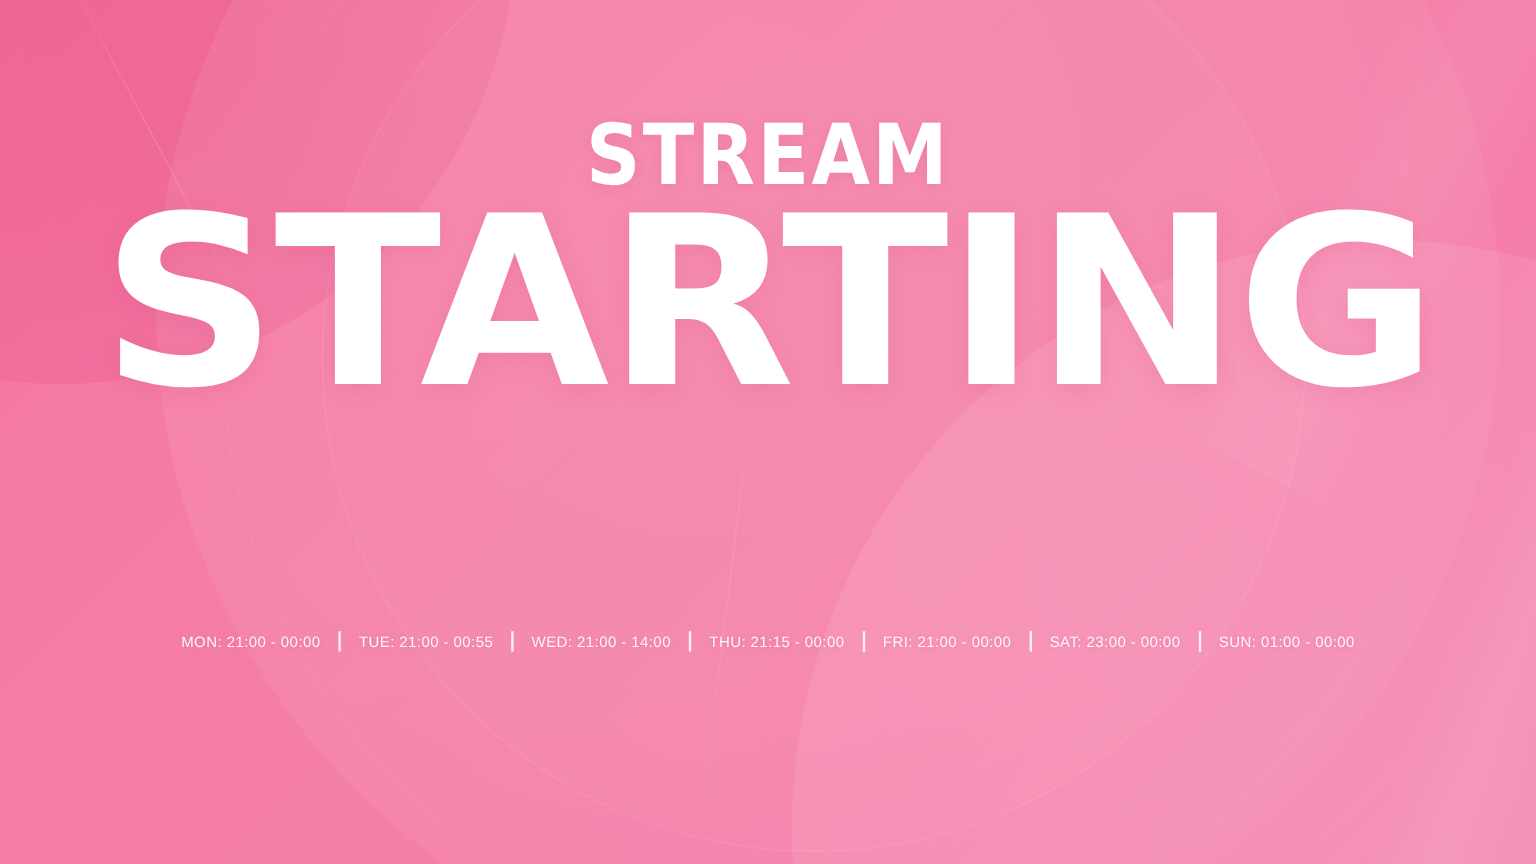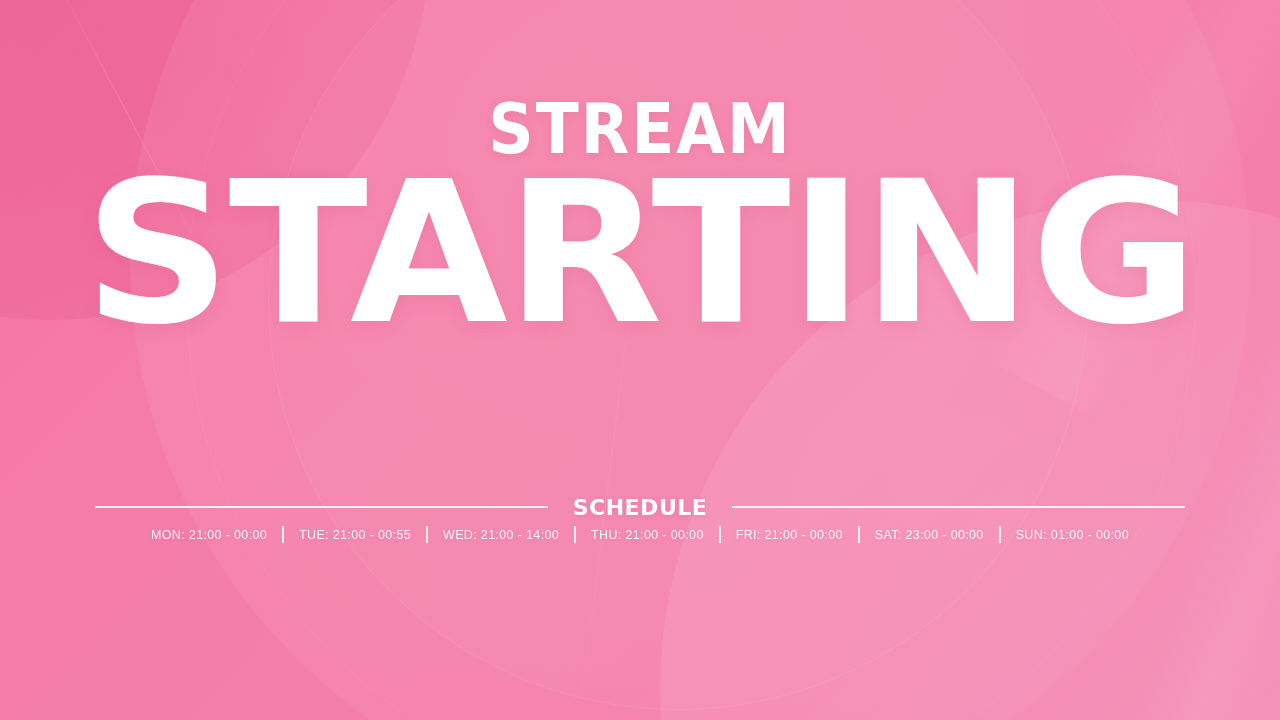--- a/index.html
+++ b/index.html
@@ -235,34 +235,29 @@
   <div class="deco deco-streak-a"></div>
   <div class="deco deco-band-topright"></div>
   <div class="deco deco-band-bottomright"></div>
   <div class="deco deco-crease"></div>
 
   <div id="title-block">
     <span id="stream-word">STREAM</span>
     <span id="starting-word">STARTING</span>
   </div>
 
-  <div id="schedule-header">
-    <div class="rule" id="rule-left"></div>
-    <span id="schedule-label">SCHEDULE</span>
-    <div class="rule" id="rule-right"></div>
-  </div>
 
   <div id="schedule-row">
       <div class="sched-item">MON: 21:00 - 00:00</div>
       <div class="sched-sep"></div>
       <div class="sched-item">TUE: 21:00 - 00:55</div>
       <div class="sched-sep"></div>
       <div class="sched-item">WED: 21:00 - 14:00</div>
       <div class="sched-sep"></div>
-      <div class="sched-item">THU: 21:00 - 00:00</div>
+      <div class="sched-item">THU: 21:15 - 00:00</div>
       <div class="sched-sep"></div>
       <div class="sched-item">FRI: 21:00 - 00:00</div>
       <div class="sched-sep"></div>
       <div class="sched-item">SAT: 23:00 - 00:00</div>
       <div class="sched-sep"></div>
       <div class="sched-item">SUN: 01:00 - 00:00</div>
     </div>
 
 </div>
 

